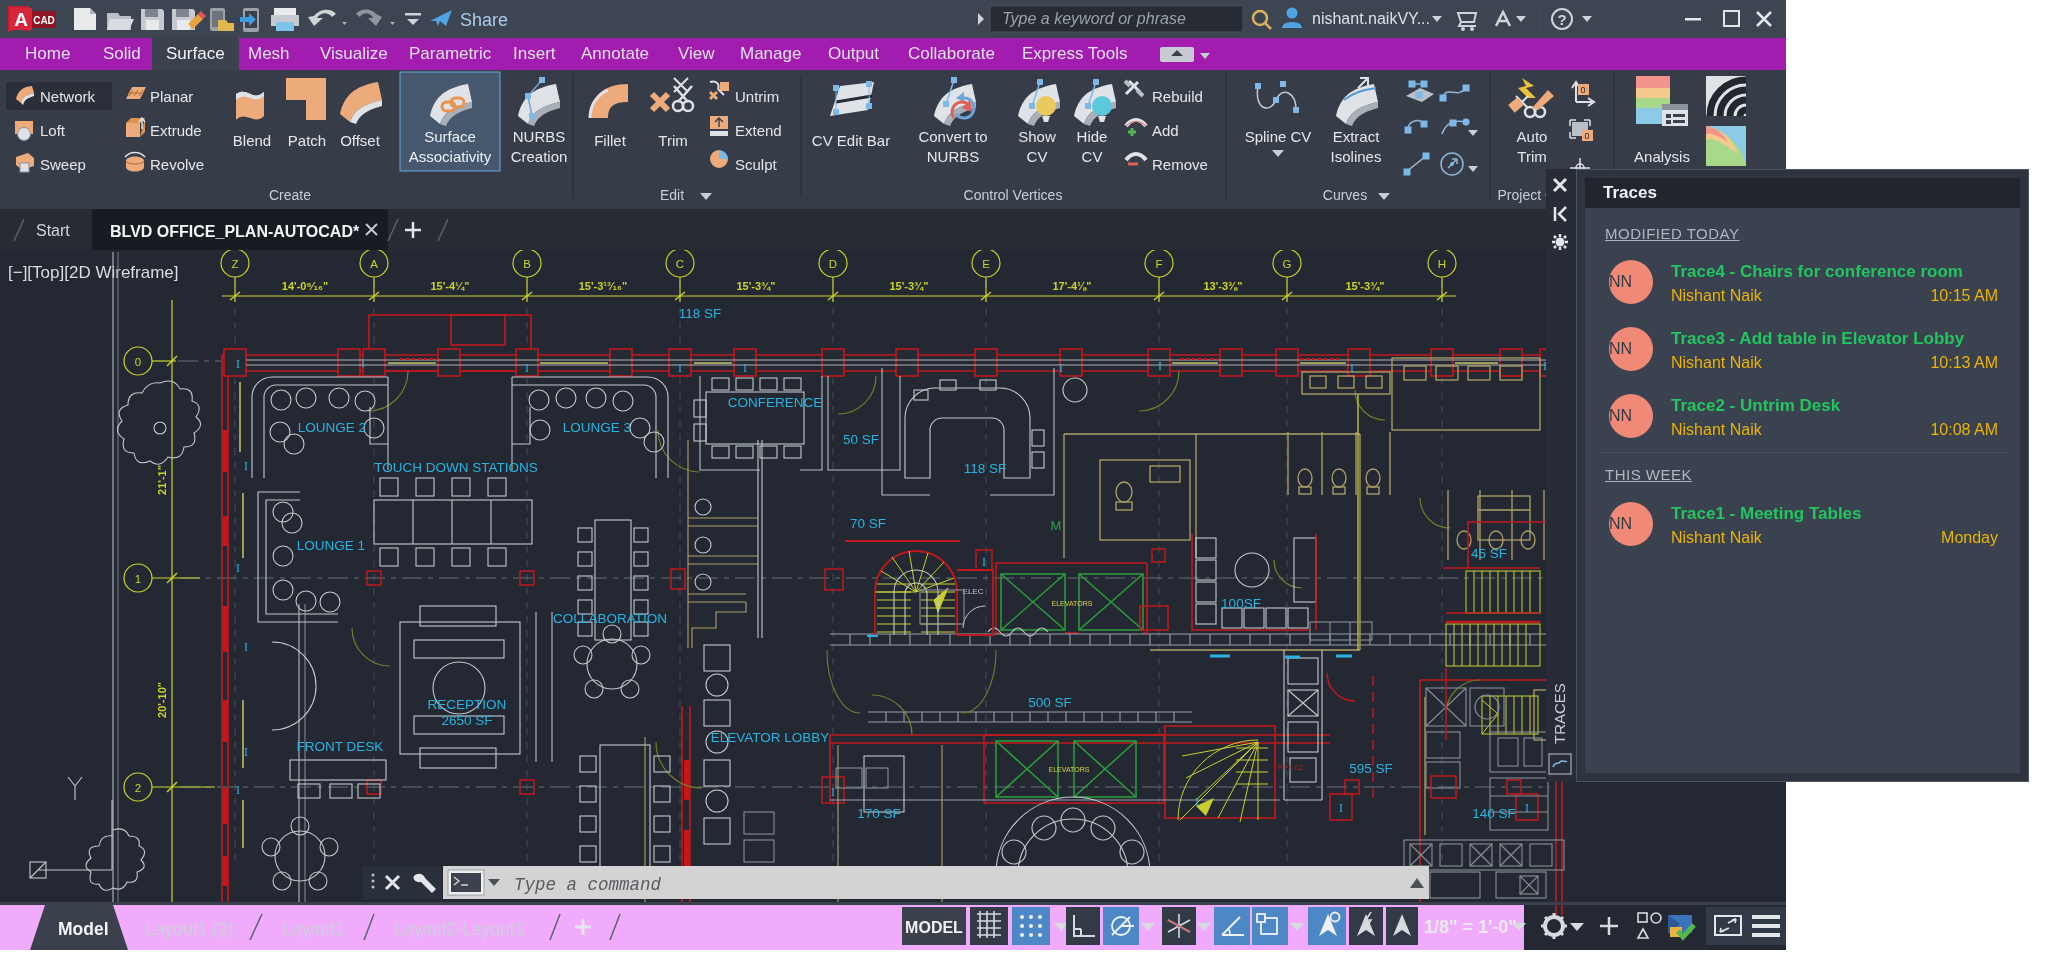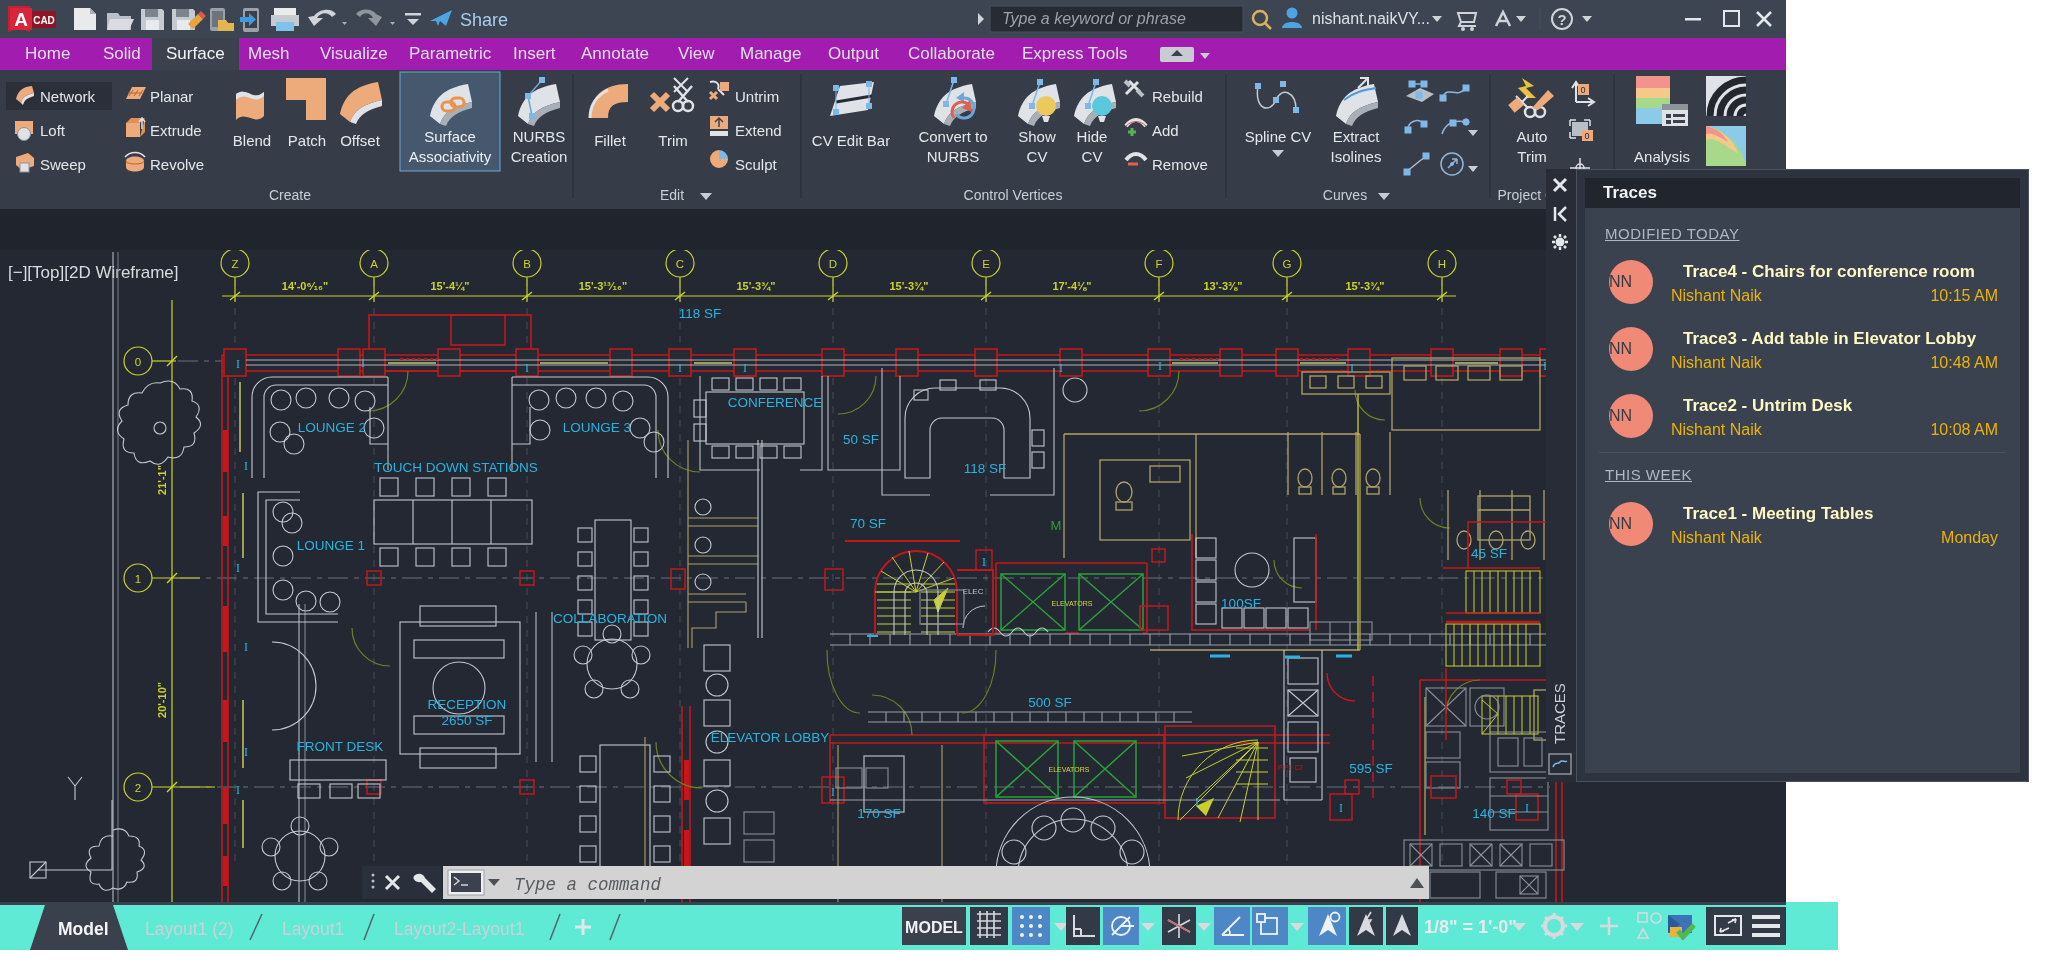--- a/index.html
+++ b/index.html
@@ -15,27 +15,27 @@
 #rtabs .active { background:#3b424d; color:#f2f4f6; top:0; height:32px; line-height:32px; padding:0 14px; }
 
 #ribbon { position:absolute; left:0; top:70px; width:1786px; height:139px; background:#373d48; color:#e4e7ea; font-size:15px; }
 
 #dtabs { position:absolute; left:0; top:209px; width:1786px; height:41px; background:#262b34; }
 
 #canvas { position:absolute; left:0; top:250px; width:1786px; height:700px; background:#232832; }
 
 #cmdl { position:absolute; left:362px; top:866px; height:33px; }
 
-#status { position:absolute; left:0; top:902px; width:1838px; height:48px; background:#5eead4; }
+#status { position:absolute; left:0; top:902px; width:1524px; height:48px; background:#f0abfc; }
 
 #tstrip { position:absolute; left:1546px; top:169px; width:30px; height:613px; background:#272c36; }
 #traces { position:absolute; left:1576px; top:169px; width:453px; height:613px; background:#2d333f; border:1px solid #4a5260; }
 #traces .inner { position:absolute; left:8px; top:38px; right:8px; bottom:8px; background:#3a4250; }
 #traces .thead { position:absolute; left:8px; top:8px; right:8px; height:30px; z-index:3; background:#20252e; color:#f0f2f4; font-size:17px; font-weight:bold; line-height:30px; padding-left:18px; }
-.titem-title { color:#fef9c3; font-weight:bold; font-size:17px;margin-left:12px; }
+.titem-title { color:#22c55e; font-weight:bold; font-size:17px; }
 .titem-sub { color:#eab308; font-size:16px; }
 .tsection { color:#aeb6c2; font-size:15px; letter-spacing:0.5px;text-decoration:underline; }
 .avatar { position:absolute; width:44px; height:44px; border-radius:50%; background:#f08a76; color:#333a46; font-size:16px; text-align:left; line-height:44px; }
 </style>
 </head>
 <body>
 <div id="app">
   <div id="titlebar">
     <svg class="abs" style="left:0;top:0" width="1786" height="38">
 
@@ -442,20 +442,32 @@
           <path d="M0 0 C20 4 36 20 40 40 L0 40 Z" fill="#a8d98a"></path>
           <path d="M0 0 C14 2 28 14 32 28 C20 20 8 10 0 14 Z" fill="#f5c98a"></path>
           <path d="M0 0 C10 2 18 8 22 16 C12 10 6 6 0 8 Z" fill="#f2938c"></path>
         </g>
     <g transform="translate(1706,106)">
           <path d="M4 10 C12 2 28 2 36 10 L40 26 L0 26 Z" fill="#f2938c"></path>
           <path d="M2 16 L38 16 M1 21 L39 21" stroke="#f5c98a" stroke-width="3"></path>
         </g>
   </svg>
   </div>
+  <div id="dtabs">
+    <svg class="abs" style="left:0;top:0" width="900" height="41">
+      <line x1="24" y1="10" x2="14" y2="32" stroke="#5a626e" stroke-width="1.5"></line>
+      <text x="36" y="27" font-size="16" fill="#d0d4da">Start</text>
+      <rect x="92" y="0" width="296" height="41" fill="#171b22"></rect>
+      <text x="110" y="28" font-size="16" font-weight="bold" fill="#f2f4f6">BLVD OFFICE_PLAN-AUTOCAD*</text>
+      <path d="M366 15 L377 26 M377 15 L366 26" stroke="#c3c9d0" stroke-width="2"></path>
+      <path d="M398 10 L388 32" stroke="#5a626e" stroke-width="1.5"></path>
+      <path d="M413 13 L413 29 M405 21 L421 21" stroke="#e4e7ea" stroke-width="2.5"></path>
+      <line x1="448" y1="10" x2="438" y2="32" stroke="#5a626e" stroke-width="1.5"></line>
+    </svg>
+  </div>
   <div id="canvas">
   <svg class="abs" style="left:0;top:0" width="1786" height="700" viewBox="0 250 1786 700" font-family="Liberation Sans, sans-serif">
     <text x="8" y="278" font-size="17" fill="#d8dbe0">[−][Top][2D Wireframe]</text>
 
     <line x1="299" y1="604" x2="299" y2="912" stroke="#c3c8ce" stroke-width="1"></line>
     <line x1="305" y1="604" x2="305" y2="912" stroke="#8a9098" stroke-width="1"></line>
 
     <line x1="113" y1="252" x2="113" y2="912" stroke="#c3c8ce" stroke-width="1"></line>
     <line x1="118" y1="252" x2="118" y2="912" stroke="#7a8088" stroke-width="1"></line>
 
@@ -1289,21 +1301,21 @@
   <div class="thead">Traces</div>
   <div class="inner">
     <div class="abs tsection" style="left:20px;top:17px">MODIFIED TODAY</div>
     <div class="avatar" style="left:24px;top:52px">NN</div>
     <div class="abs titem-title" style="left:86px;top:54px">Trace4 - Chairs for conference room</div>
     <div class="abs titem-sub" style="left:86px;top:79px">Nishant Naik</div>
     <div class="abs titem-sub" style="right:22px;top:79px">10:15 AM</div>
     <div class="avatar" style="left:24px;top:119px">NN</div>
     <div class="abs titem-title" style="left:86px;top:121px">Trace3 - Add table in Elevator Lobby</div>
     <div class="abs titem-sub" style="left:86px;top:146px">Nishant Naik</div>
-    <div class="abs titem-sub" style="right:22px;top:146px">10:48 AM</div>
+    <div class="abs titem-sub" style="right:22px;top:146px">10:13 AM</div>
     <div class="avatar" style="left:24px;top:186px">NN</div>
     <div class="abs titem-title" style="left:86px;top:188px">Trace2 - Untrim Desk</div>
     <div class="abs titem-sub" style="left:86px;top:213px">Nishant Naik</div>
     <div class="abs titem-sub" style="right:22px;top:213px">10:08 AM</div>
     <div class="abs" style="left:14px;right:14px;top:244px;height:1px;background:#4a515d"></div>
     <div class="abs tsection" style="left:20px;top:258px">THIS WEEK</div>
     <div class="avatar" style="left:24px;top:294px">NN</div>
     <div class="abs titem-title" style="left:86px;top:296px">Trace1 - Meeting Tables</div>
     <div class="abs titem-sub" style="left:86px;top:321px">Nishant Naik</div>
     <div class="abs titem-sub" style="right:22px;top:321px">Monday</div>

